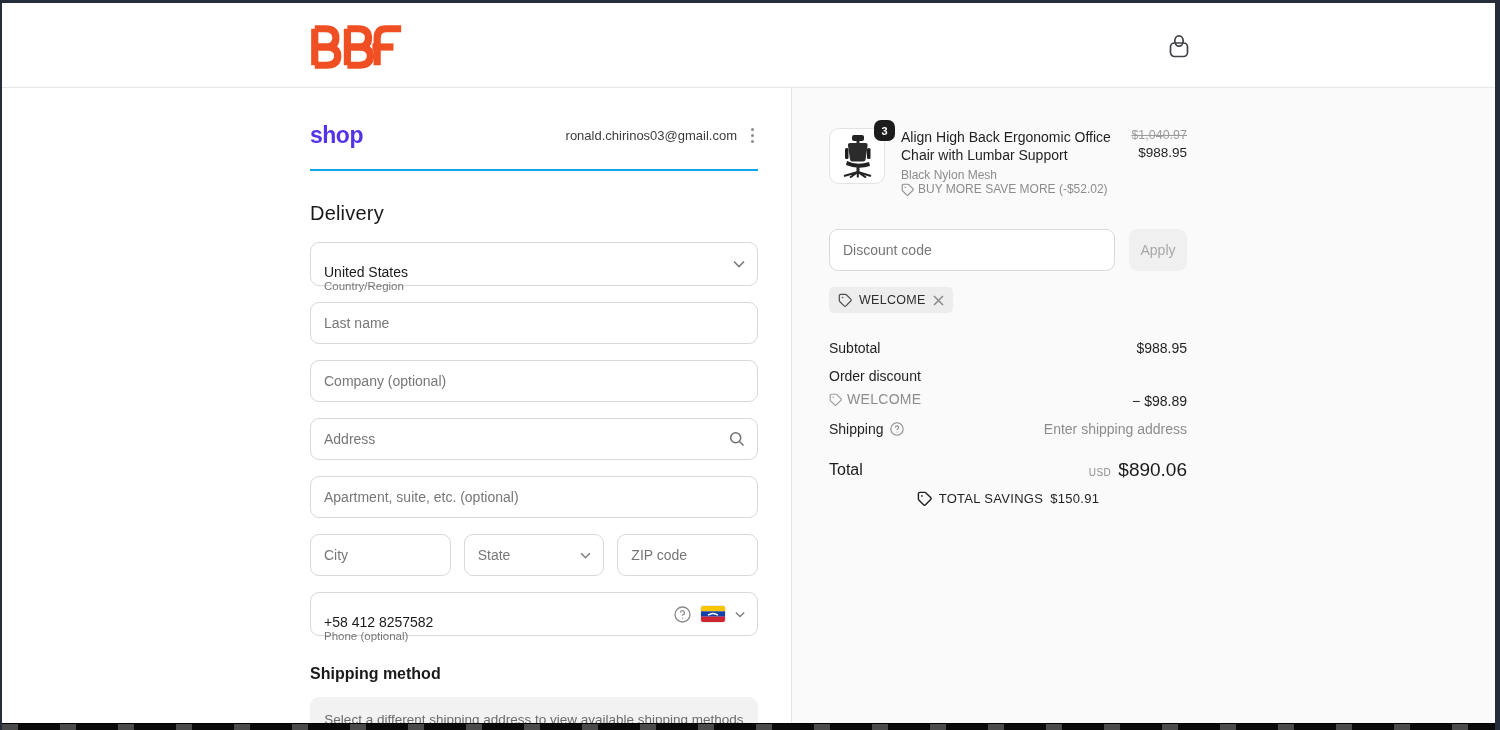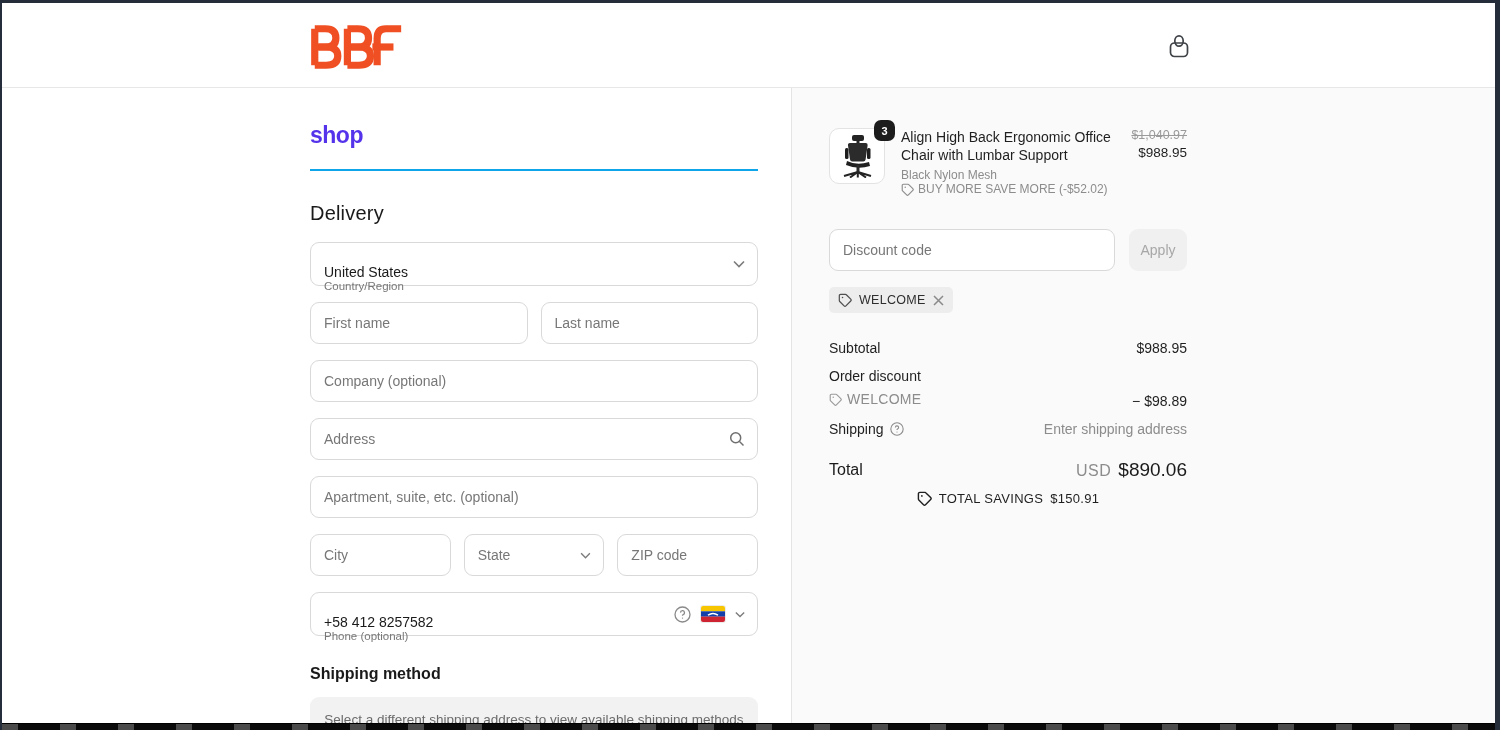--- a/index.html
+++ b/index.html
@@ -72,21 +72,21 @@
   .totals { margin-top:27px; }
   .t-row { display:flex; justify-content:space-between; align-items:baseline; }
   .t-label { font-size:14px; color:#1f1f1f; }
   .t-value { font-size:14px; color:#1f1f1f; }
   .t-muted { color:#8c8c8c; }
   .discount-code-line { display:flex; align-items:center; gap:5px; color:#9a9a9a; }
   .ship-label { display:flex; align-items:center; gap:6px; }
   .total-row { margin-top:22px; align-items:center; }
   .total-label { font-size:16px; color:#1a1a1a; }
   .total-right { display:flex; align-items:baseline; gap:7px; }
-  .currency { font-size:16px; color:#8c8c8c; letter-spacing:0.5px;text-align:center; }
+  .currency { font-size:10px; color:#8c8c8c; letter-spacing:0.5px;text-align:center; }
   .total-amount { font-size:19px; color:#1a1a1a; font-weight:500; }
   .savings-row { display:flex; align-items:center; gap:7px; margin-top:10px; color:#1f1f1f;justify-content:center; }
   .savings-text { font-size:13px; letter-spacing:0.3px; }
   .icon { display:inline-flex; }
 </style>
 </head>
 <body>
 
 <div class="viewport">
 
@@ -115,38 +115,43 @@
     </div>
   </div>
 
   <div class="main">
 
     <div class="left-pane">
       <div class="checkout-col">
 
         <div class="account-row">
           <div class="shop-logo">shop</div>
+          <div class="account-right">
+            <span class="account-email">ronald.chirinos03@gmail.com</span>
+            <div class="kebab">
+              <span></span>
+                <span></span>
+                <span></span>
+            </div>
+          </div>
         </div>
 
         <h2 class="section-title">Delivery</h2>
 
         <div class="field tall select-like mt15" style="margin-top:17px;">
           <span class="float-label">Country/Region</span>
           <div class="float-value">United States</div>
           <div class="trail">
             <svg class="icon" width="12" height="8" viewBox="0 0 12 8" fill="none" stroke="#7c7c7c" stroke-width="1.6">
                 <path d="M1 1.5 L6 6.5 L11 1.5"></path>
               </svg>
           </div>
         </div>
 
         <div class="row">
-          <div class="field">
-            <input type="text" placeholder="First name" style="">
-          </div>
           <div class="field">
             <input type="text" placeholder="Last name" style="">
           </div>
         </div>
 
         <div class="field mt16">
           <input type="text" placeholder="Company (optional)" style="">
         </div>
 
         <div class="field mt16">

